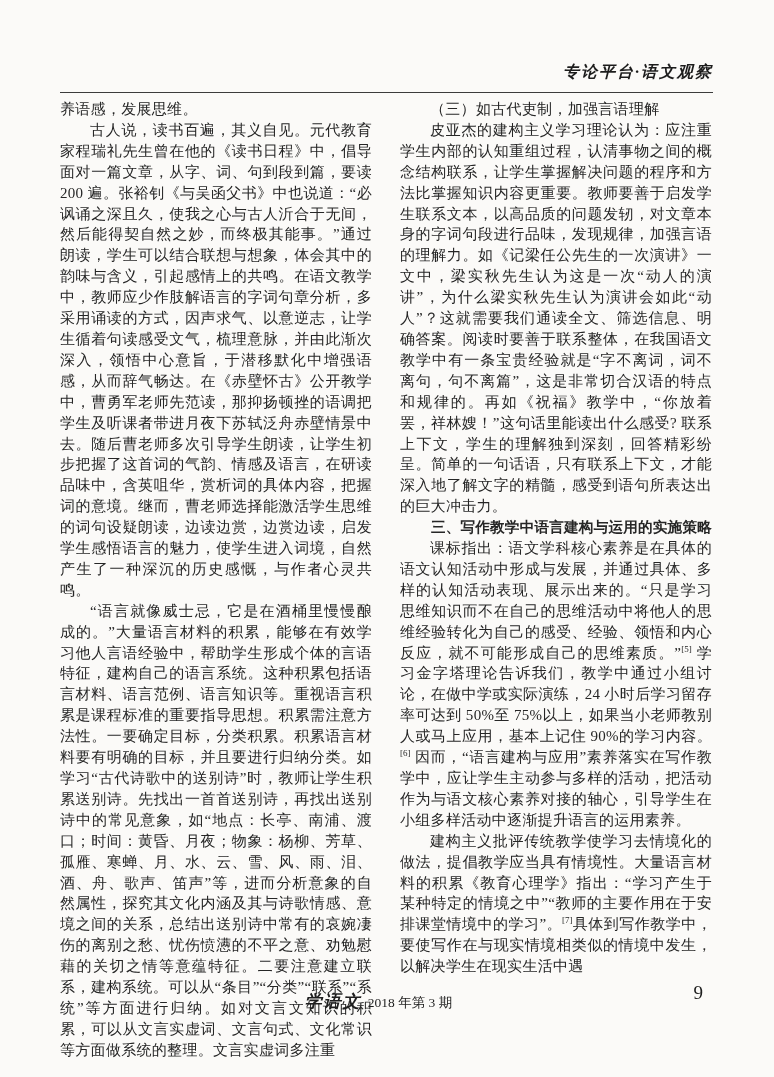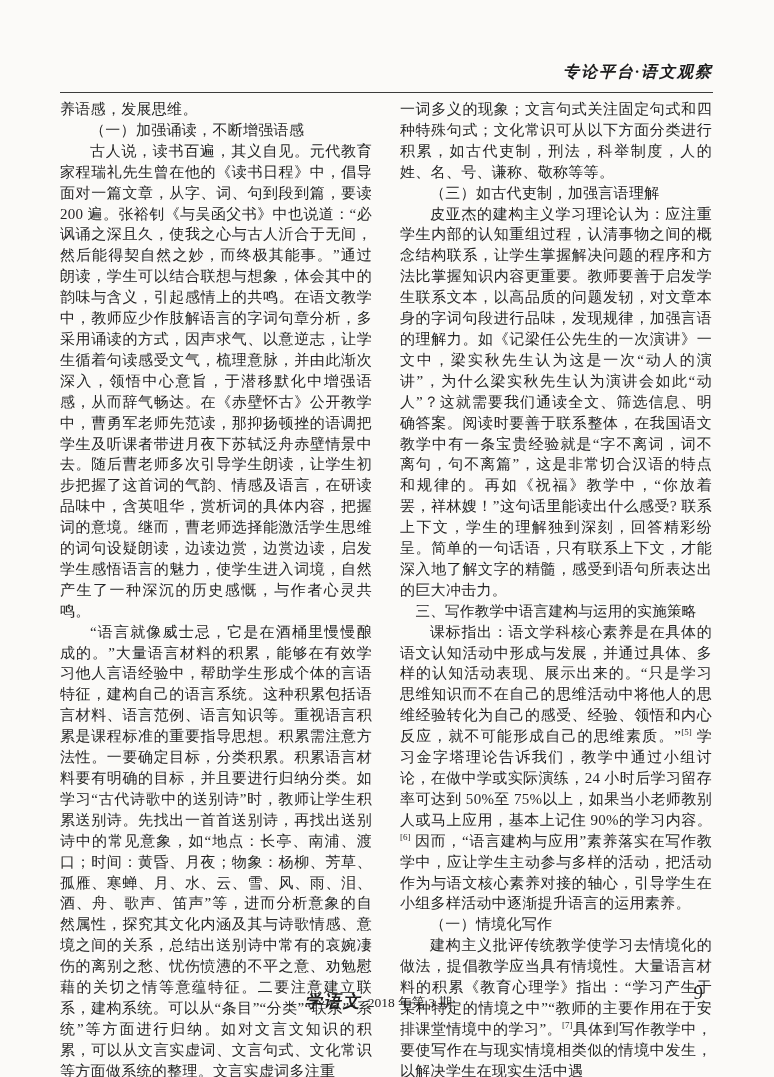--- a/index.html
+++ b/index.html
@@ -29,23 +29,23 @@
     width:312px;flex:0 0 312px;
     font-size:15px;line-height:20.9px;
     text-align:justify;text-justify:inter-ideograph;
     letter-spacing:0.3px;
   }
   .col p{margin:0;}
   .para{text-indent:2em;}
   .para-cont{text-indent:0;}
   .subhead{text-indent:2em;}
   .main-head{
-    text-indent:0;text-align:center;
+    text-indent:0;text-align:right;
     font-family:"Liberation Sans","DejaVu Sans",sans-serif;
-    font-weight:normal;font-size:14.6px;letter-spacing:0.2px;
+    font-weight:bold;font-size:14.6px;letter-spacing:0.2px;
   }
   sup.ref{
     font-size:9px;line-height:0;vertical-align:super;letter-spacing:0;
   }
   .page-footer{
     position:absolute;top:988px;left:44px;right:61px;height:26px;font-family:Liberation Serif, serif;
   }
   .footer-center{
     position:absolute;left:0;right:0;text-align:center;top:2px;
     font-size:13px;color:#1e1e1e;white-space:nowrap;
@@ -65,32 +65,29 @@
 
 <div class="page">
 
   <div class="journal-header">专论平台·语文观察</div>
   <div class="header-rule"></div>
 
   <div class="body-columns">
 
     <div class="col">
       <p class="para-cont">养语感，发展思维。</p>
-      <p class="subhead">（一）加强诵读，不断增强语感</p>
       <p class="para">古人说，读书百遍，其义自见。元代教育家程瑞礼先生曾在他的《读书日程》中，倡导面对一篇文章，从字、词、句到段到篇，要读 200 遍。张裕钊《与吴函父书》中也说道：“必讽诵之深且久，使我之心与古人沂合于无间，然后能得契自然之妙，而终极其能事。”通过朗读，学生可以结合联想与想象，体会其中的韵味与含义，引起感情上的共鸣。在语文教学中，教师应少作肢解语言的字词句章分析，多采用诵读的方式，因声求气、以意逆志，让学生循着句读感受文气，梳理意脉，并由此渐次深入，领悟中心意旨，于潜移默化中增强语感，从而辞气畅达。在《赤壁怀古》公开教学中，曹勇军老师先范读，那抑扬顿挫的语调把学生及听课者带进月夜下苏轼泛舟赤壁情景中去。随后曹老师多次引导学生朗读，让学生初步把握了这首词的气韵、情感及语言，在研读品味中，含英咀华，赏析词的具体内容，把握词的意境。继而，曹老师选择能激活学生思维的词句设疑朗读，边读边赏，边赏边读，启发学生感悟语言的魅力，使学生进入词境，自然产生了一种深沉的历史感慨，与作者心灵共鸣。</p>
       <p class="para">“语言就像威士忌，它是在酒桶里慢慢酿成的。”大量语言材料的积累，能够在有效学习他人言语经验中，帮助学生形成个体的言语特征，建构自己的语言系统。这种积累包括语言材料、语言范例、语言知识等。重视语言积累是课程标准的重要指导思想。积累需注意方法性。一要确定目标，分类积累。积累语言材料要有明确的目标，并且要进行归纳分类。如学习“古代诗歌中的送别诗”时，教师让学生积累送别诗。先找出一首首送别诗，再找出送别诗中的常见意象，如“地点：长亭、南浦、渡口；时间：黄昏、月夜；物象：杨柳、芳草、孤雁、寒蝉、月、水、云、雪、风、雨、泪、酒、舟、歌声、笛声”等，进而分析意象的自然属性，探究其文化内涵及其与诗歌情感、意境之间的关系，总结出送别诗中常有的哀婉凄伤的离别之愁、忧伤愤懑的不平之意、劝勉慰藉的关切之情等意蕴特征。二要注意建立联系，建构系统。可以从“条目”“分类”“联系”“系统”等方面进行归纳。如对文言文知识的积累，可以从文言实虚词、文言句式、文化常识等方面做系统的整理。文言实虚词多注重</p>
     </div>
 
     <div class="col">
-      <p class="para-cont">一词多义的现象；文言句式关注固定句式和四种特殊句式；文化常识可从以下方面分类进行积累，如古代吏制，刑法，科举制度，人的姓、名、号、谦称、敬称等等。</p>
       <p class="subhead">（三）如古代吏制，加强言语理解</p>
       <p class="para">皮亚杰的建构主义学习理论认为：应注重学生内部的认知重组过程，认清事物之间的概念结构联系，让学生掌握解决问题的程序和方法比掌握知识内容更重要。教师要善于启发学生联系文本，以高品质的问题发轫，对文章本身的字词句段进行品味，发现规律，加强言语的理解力。如《记梁任公先生的一次演讲》一文中，梁实秋先生认为这是一次“动人的演讲”，为什么梁实秋先生认为演讲会如此“动人”？这就需要我们通读全文、筛选信息、明确答案。阅读时要善于联系整体，在我国语文教学中有一条宝贵经验就是“字不离词，词不离句，句不离篇”，这是非常切合汉语的特点和规律的。再如《祝福》教学中，“你放着罢，祥林嫂！”这句话里能读出什么感受? 联系上下文，学生的理解独到深刻，回答精彩纷呈。简单的一句话语，只有联系上下文，才能深入地了解文字的精髓，感受到语句所表达出的巨大冲击力。</p>
       <p class="main-head">三、写作教学中语言建构与运用的实施策略</p>
       <p class="para"><span>课标指出：语文学科核心素养是在具体的语文认知活动中形成与发展，并通过具体、多样的认知活动表现、展示出来的。“只是学习思维知识而不在自己的思维活动中将他人的思维经验转化为自己的感受、经验、领悟和内心反应，就不可能形成自己的思维素质。”</span><sup class="ref">[5]</sup><span> 学习金字塔理论告诉我们，教学中通过小组讨论，在做中学或实际演练，24 小时后学习留存率可达到 50%至 75%以上，如果当小老师教别人或马上应用，基本上记住 90%的学习内容。</span><sup class="ref">[6]</sup><span> 因而，“语言建构与应用”素养落实在写作教学中，应让学生主动参与多样的活动，把活动作为与语文核心素养对接的轴心，引导学生在小组多样活动中逐渐提升语言的运用素养。</span></p>
-      <p class="subhead">（一）情境化写作</p>
       <p class="para"><span>建构主义批评传统教学使学习去情境化的做法，提倡教学应当具有情境性。大量语言材料的积累《教育心理学》指出：“学习产生于某种特定的情境之中”“教师的主要作用在于安排课堂情境中的学习”。</span><sup class="ref">[7]</sup><span>具体到写作教学中，要使写作在与现实情境相类似的情境中发生，以解决学生在现实生活中遇</span></p>
     </div>
 
   </div>
 
   <div class="page-footer">
     <div class="footer-center">
       <span class="footer-journal">学语文</span><span class="footer-issue">2018 年第 3 期</span>
     </div>
     <div class="page-number">9</div>

